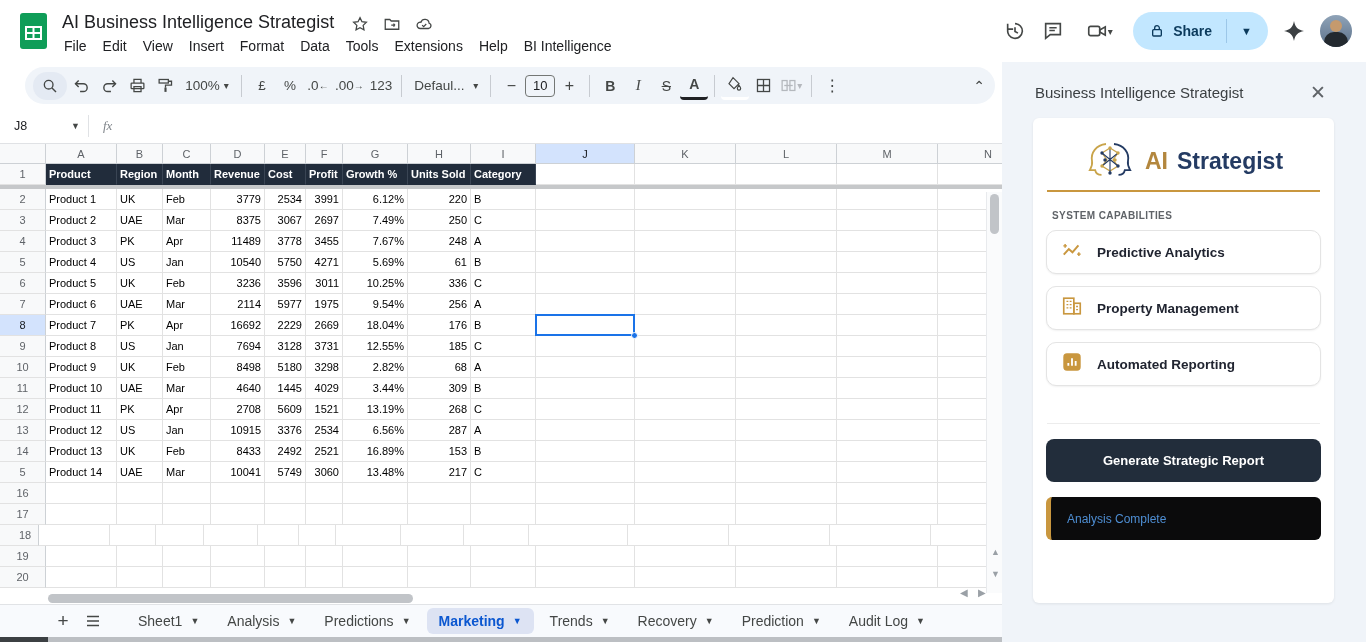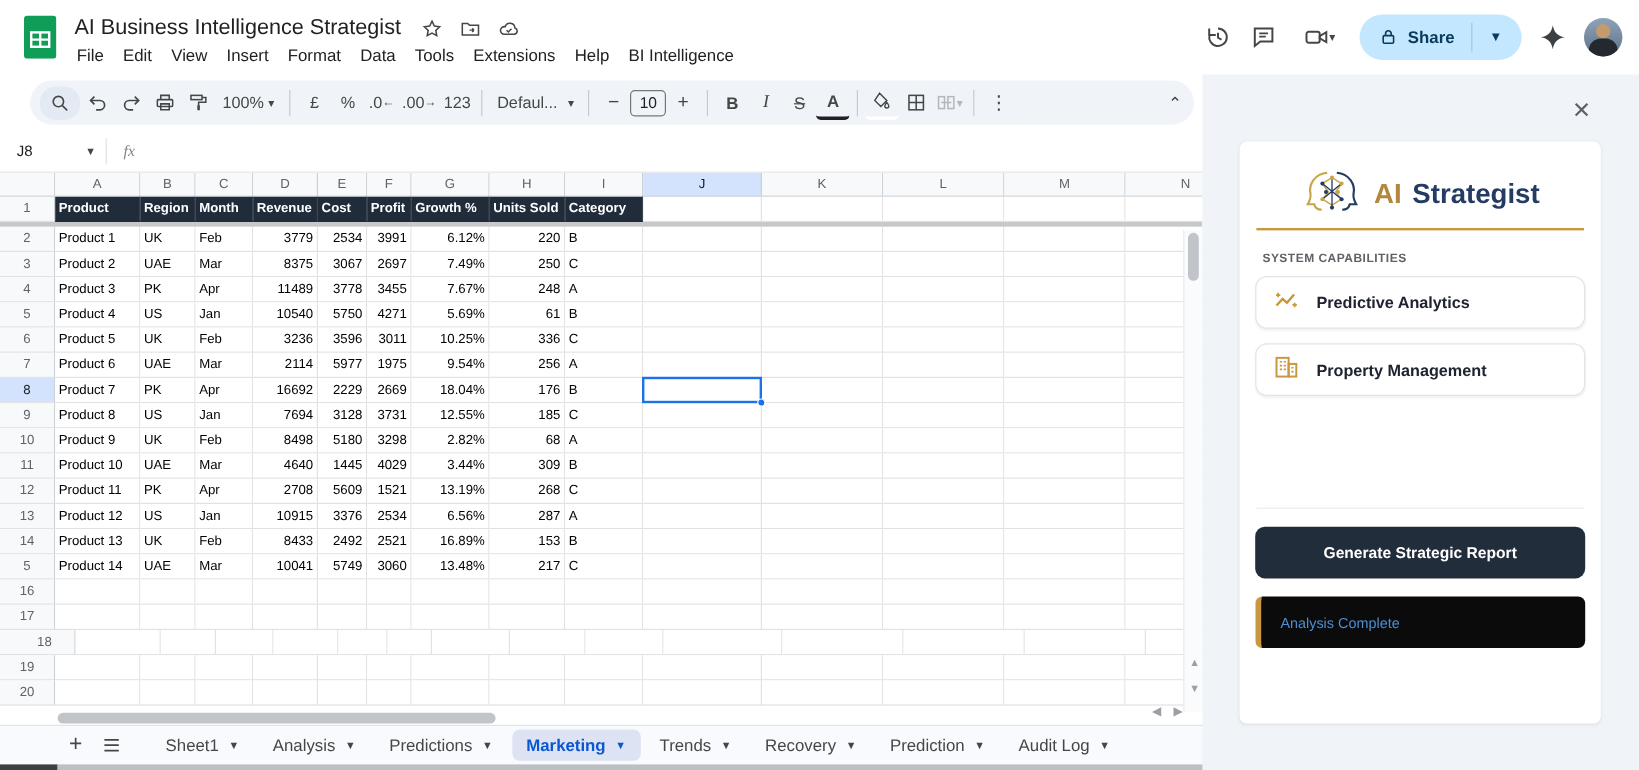--- a/index.html
+++ b/index.html
@@ -580,21 +580,21 @@
         <div class="g-cell" style="width: 65px; height: 21px;"></div>
         <div class="g-cell" style="width: 63px; height: 21px;"></div>
         <div class="g-cell" style="width: 65px; height: 21px;"></div>
         <div class="g-cell" style="width: 99px; height: 21px;"></div>
         <div class="g-cell" style="width: 101px; height: 21px;"></div>
         <div class="g-cell" style="width: 101px; height: 21px;"></div>
         <div class="g-cell" style="width: 101px; height: 21px;"></div>
         <div class="g-cell" style="width: 101px; height: 21px;"></div>
       </div>
       <div class="g-row">
-        <div class="g-rowhdr" style="width: 63px; height: 21px; padding-left: 12px;">18</div>
+        <div class="g-rowhdr" style="width: 39px; height: 21px; padding-left: 12px;">18</div>
         <div class="g-cell" style="width: 71px; height: 21px;"></div>
         <div class="g-cell" style="width: 46px; height: 21px;"></div>
         <div class="g-cell" style="width: 48px; height: 21px;"></div>
         <div class="g-cell" style="width: 54px; height: 21px;"></div>
         <div class="g-cell" style="width: 41px; height: 21px;"></div>
         <div class="g-cell" style="width: 37px; height: 21px;"></div>
         <div class="g-cell" style="width: 65px; height: 21px;"></div>
         <div class="g-cell" style="width: 63px; height: 21px;"></div>
         <div class="g-cell" style="width: 65px; height: 21px;"></div>
         <div class="g-cell" style="width: 99px; height: 21px;"></div>
@@ -691,20 +691,21 @@
           <span class="tcaret">▼</span>
         </div>
       </div>
   </div>
 
   <div id="bstrip1" class="abs"></div>
   <div id="bstrip2" class="abs"></div>
   <div id="bstrip3" class="abs"></div>
 
   <div id="sidebar" class="abs">
+    <div id="sb-title">Business Intelligence Strategist</div>
     <div id="sb-close">✕</div>
     <div id="sb-card">
       <div id="sb-logo">
         <svg width="52" height="42" viewBox="0 0 52 42">
           <path d="M22 4C12 5 6.5 13 8 21c.8 4-.8 6.5-2.2 9.2h5.4c.6 3 2.6 4.6 6.3 4.6" fill="none" stroke="#c9a44a" stroke-width="1.8"></path>
           <path d="M30 4c10 1 15.5 9 14 17-.8 4 .8 6.5 2.2 9.2h-5.4c-.6 3-2.6 4.6-6.3 4.6" fill="none" stroke="#243b63" stroke-width="1.8"></path>
           <path d="M18 13l8-5 8 5-5 7 5 6-8 5-8-5 5-6z" fill="none" stroke="#c9a44a" stroke-width="1.2"></path>
           <path d="M26 8v25M18 13l16 13M34 13L18 26" fill="none" stroke="#243b63" stroke-width="1.1"></path>
           <circle cx="26" cy="8" r="1.7" fill="#c9a44a"></circle>
             <circle cx="18" cy="13" r="1.7" fill="#243b63"></circle>
@@ -729,20 +730,27 @@
             <span class="cap-label">Predictive Analytics</span>
           </div>
           <div class="cap-card">
             <span><svg width="22" height="22" viewBox="0 0 24 24">
                 <rect x="3" y="3.5" width="11" height="17" fill="none" stroke="#c9973f" stroke-width="1.8"></rect>
                 <rect x="14" y="9" width="7" height="11.5" fill="none" stroke="#c9973f" stroke-width="1.8"></rect>
                 <path d="M6 7h2M9.5 7h2M6 10.5h2M9.5 10.5h2M6 14h2M9.5 14h2M16.5 12.5h2M16.5 16h2" stroke="#c9973f" stroke-width="1.5"></path>
               </svg></span>
             <span class="cap-label">Property Management</span>
           </div>
+          <div class="cap-card">
+            <span><svg width="22" height="22" viewBox="0 0 24 24">
+                <rect x="2.5" y="2.5" width="19" height="19" rx="4" fill="#c9973f"></rect>
+                <path d="M8 16v-3M12 16V8M16 16v-5" stroke="#fff" stroke-width="2"></path>
+              </svg></span>
+            <span class="cap-label">Automated Reporting</span>
+          </div>
         </div>
       <div id="sb-div2"></div>
       <div id="sb-generate">Generate Strategic Report</div>
       <div id="sb-status">
         <span>Analysis Complete</span>
       </div>
     </div>
   </div>
 
 </div>

